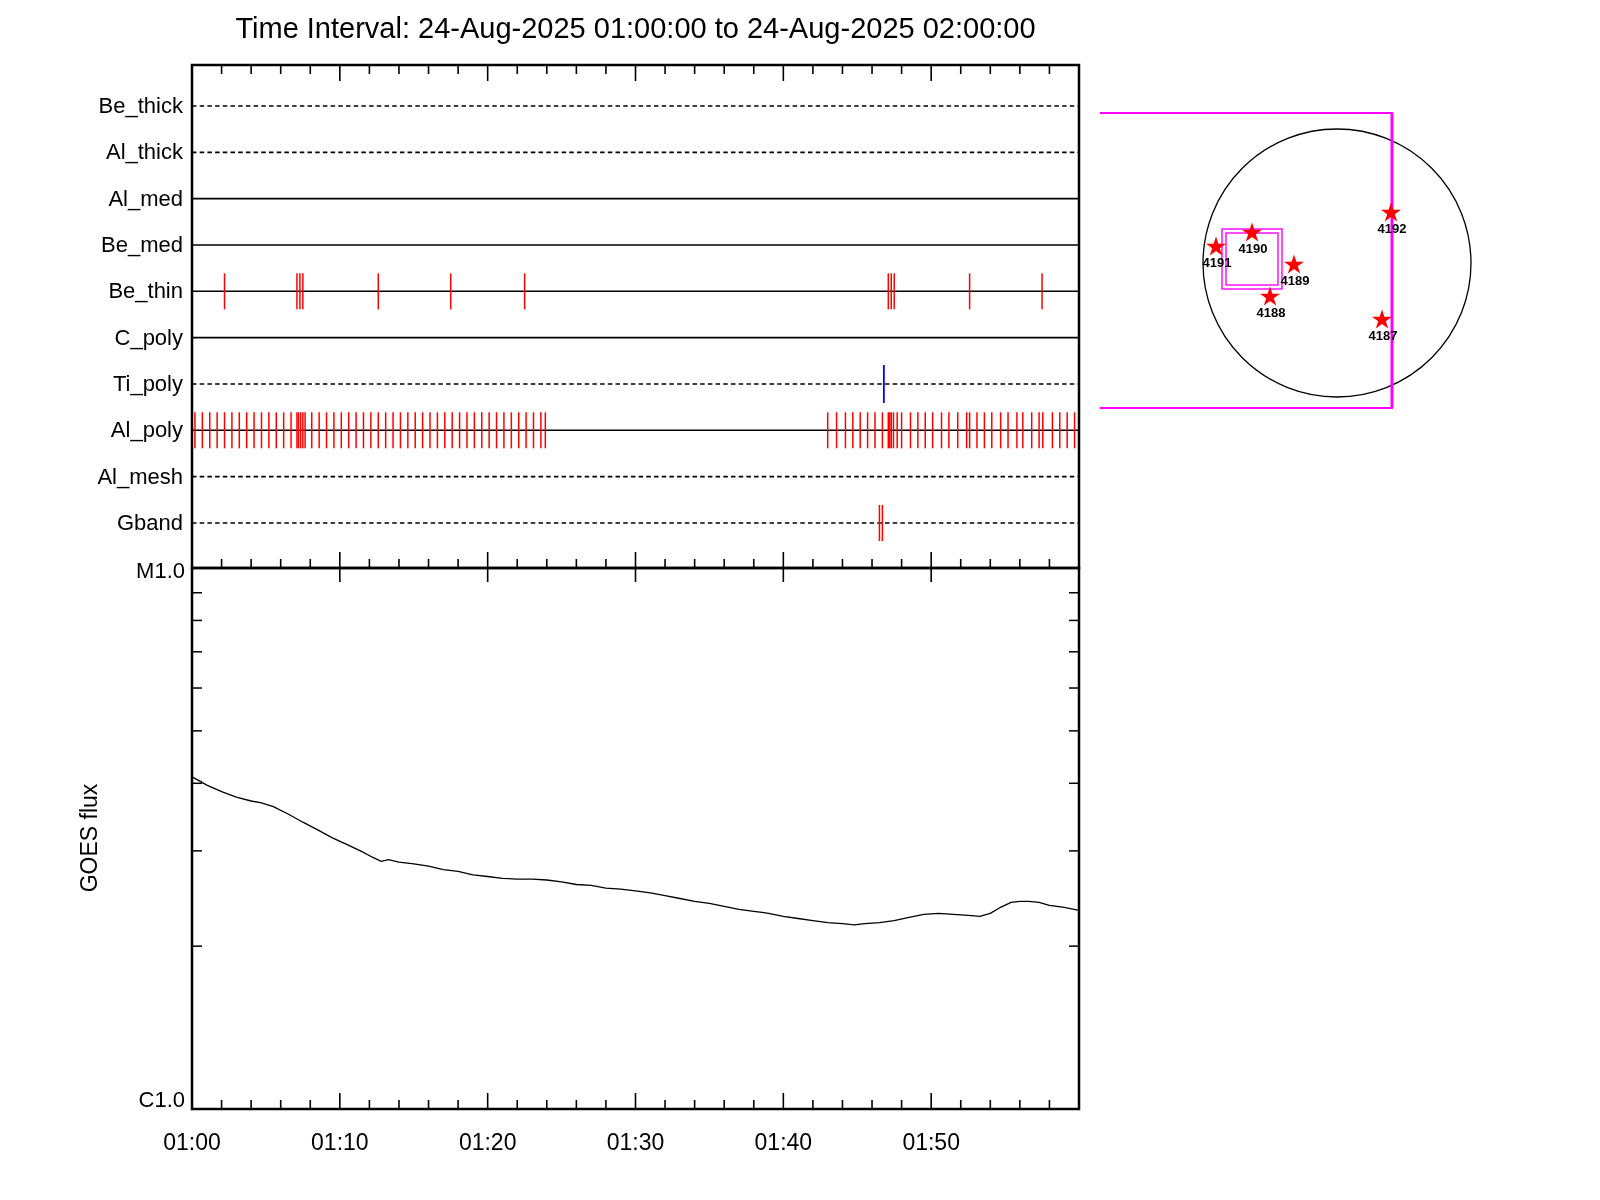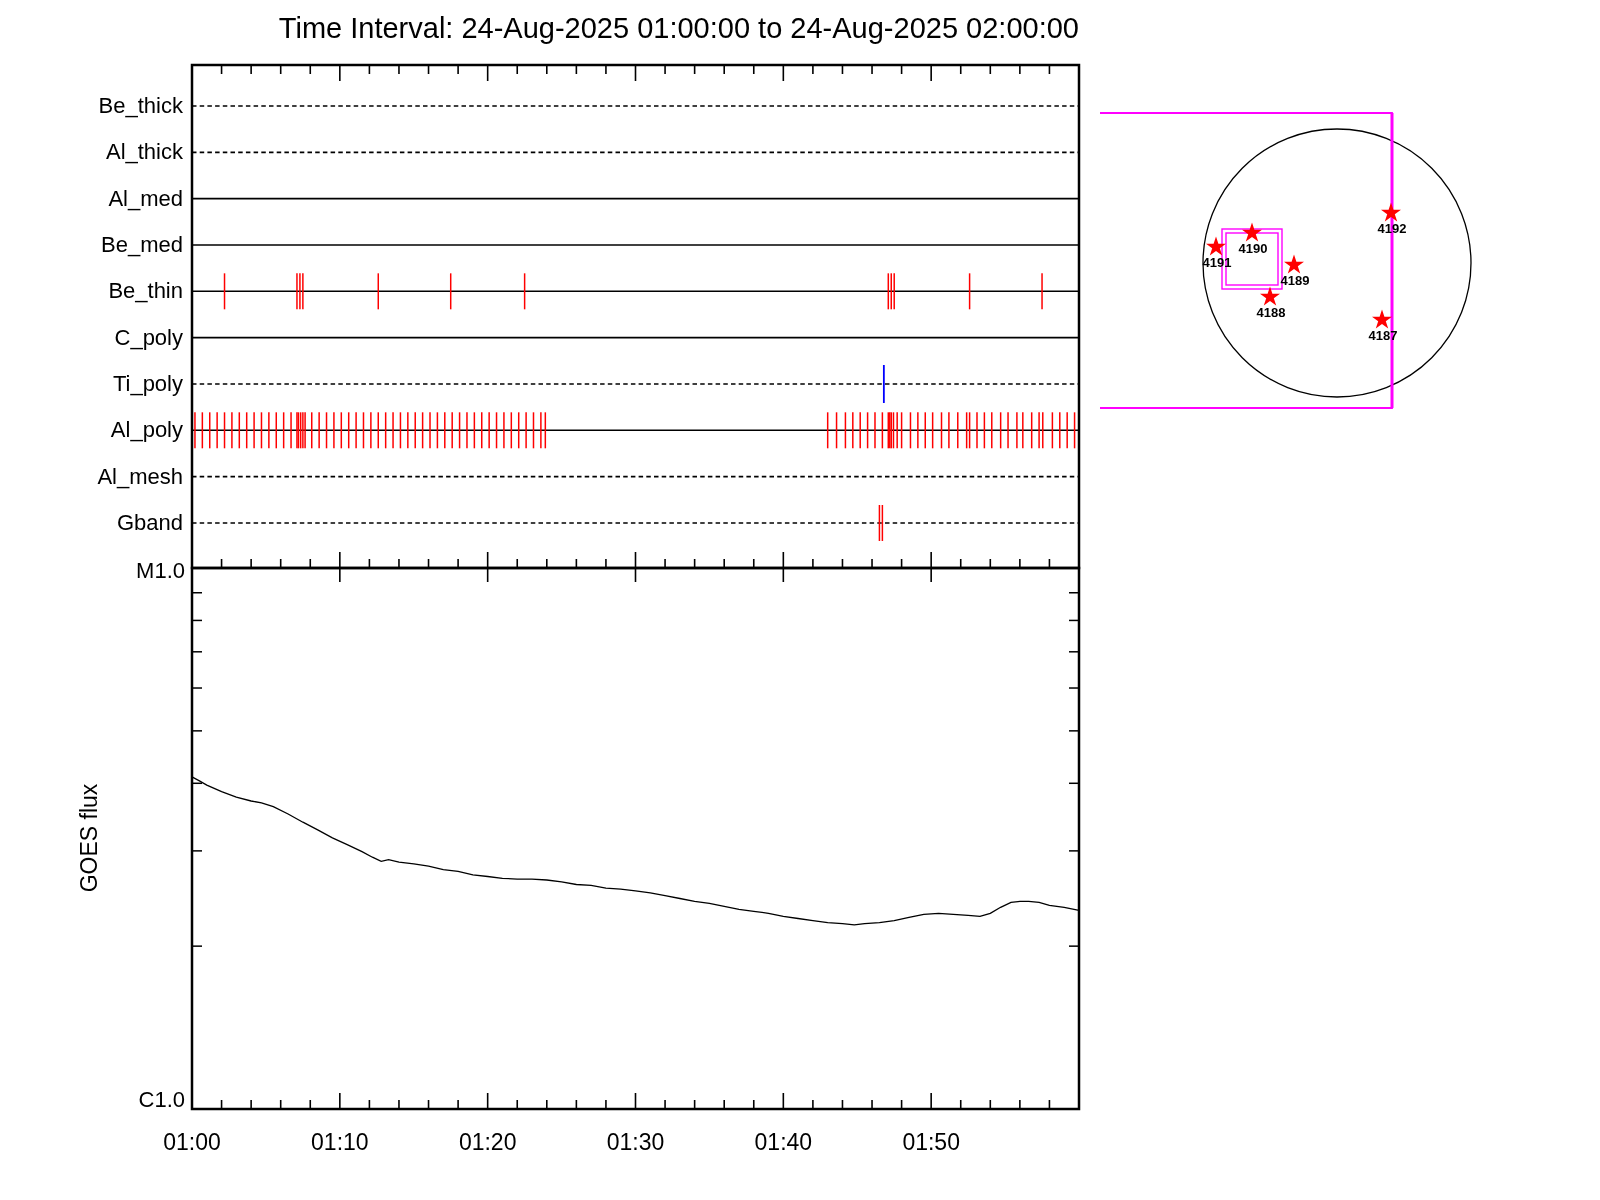--- a/index.html
+++ b/index.html
@@ -1,18 +1,18 @@
 <!DOCTYPE html>
 <html><head>
 <meta charset="utf-8">
 <style>
   html,body{margin:0;padding:0;background:#ffffff;}
   #stage{position:relative;width:1600px;height:1200px;background:#ffffff;
          font-family:"Liberation Sans",sans-serif;overflow:hidden;}
-  #chart-title{position:absolute;left:192px;top:12px;width:887px;text-align:right;
+  #chart-title{position:absolute;left:192px;top:12px;width:887px;text-align:center;
                font-size:29px;color:#000;letter-spacing:0px;white-space:nowrap;}
   svg{position:absolute;left:0;top:0;}
   text{font-family:"Liberation Sans",sans-serif;}
 </style>
 </head>
 <body>
 
 <div id="stage">
   <div id="chart-title">Time Interval: 24-Aug-2025 01:00:00 to 24-Aug-2025 02:00:00</div>
   <svg id="plot-svg" width="1600" height="1200" viewBox="0 0 1600 1200">

